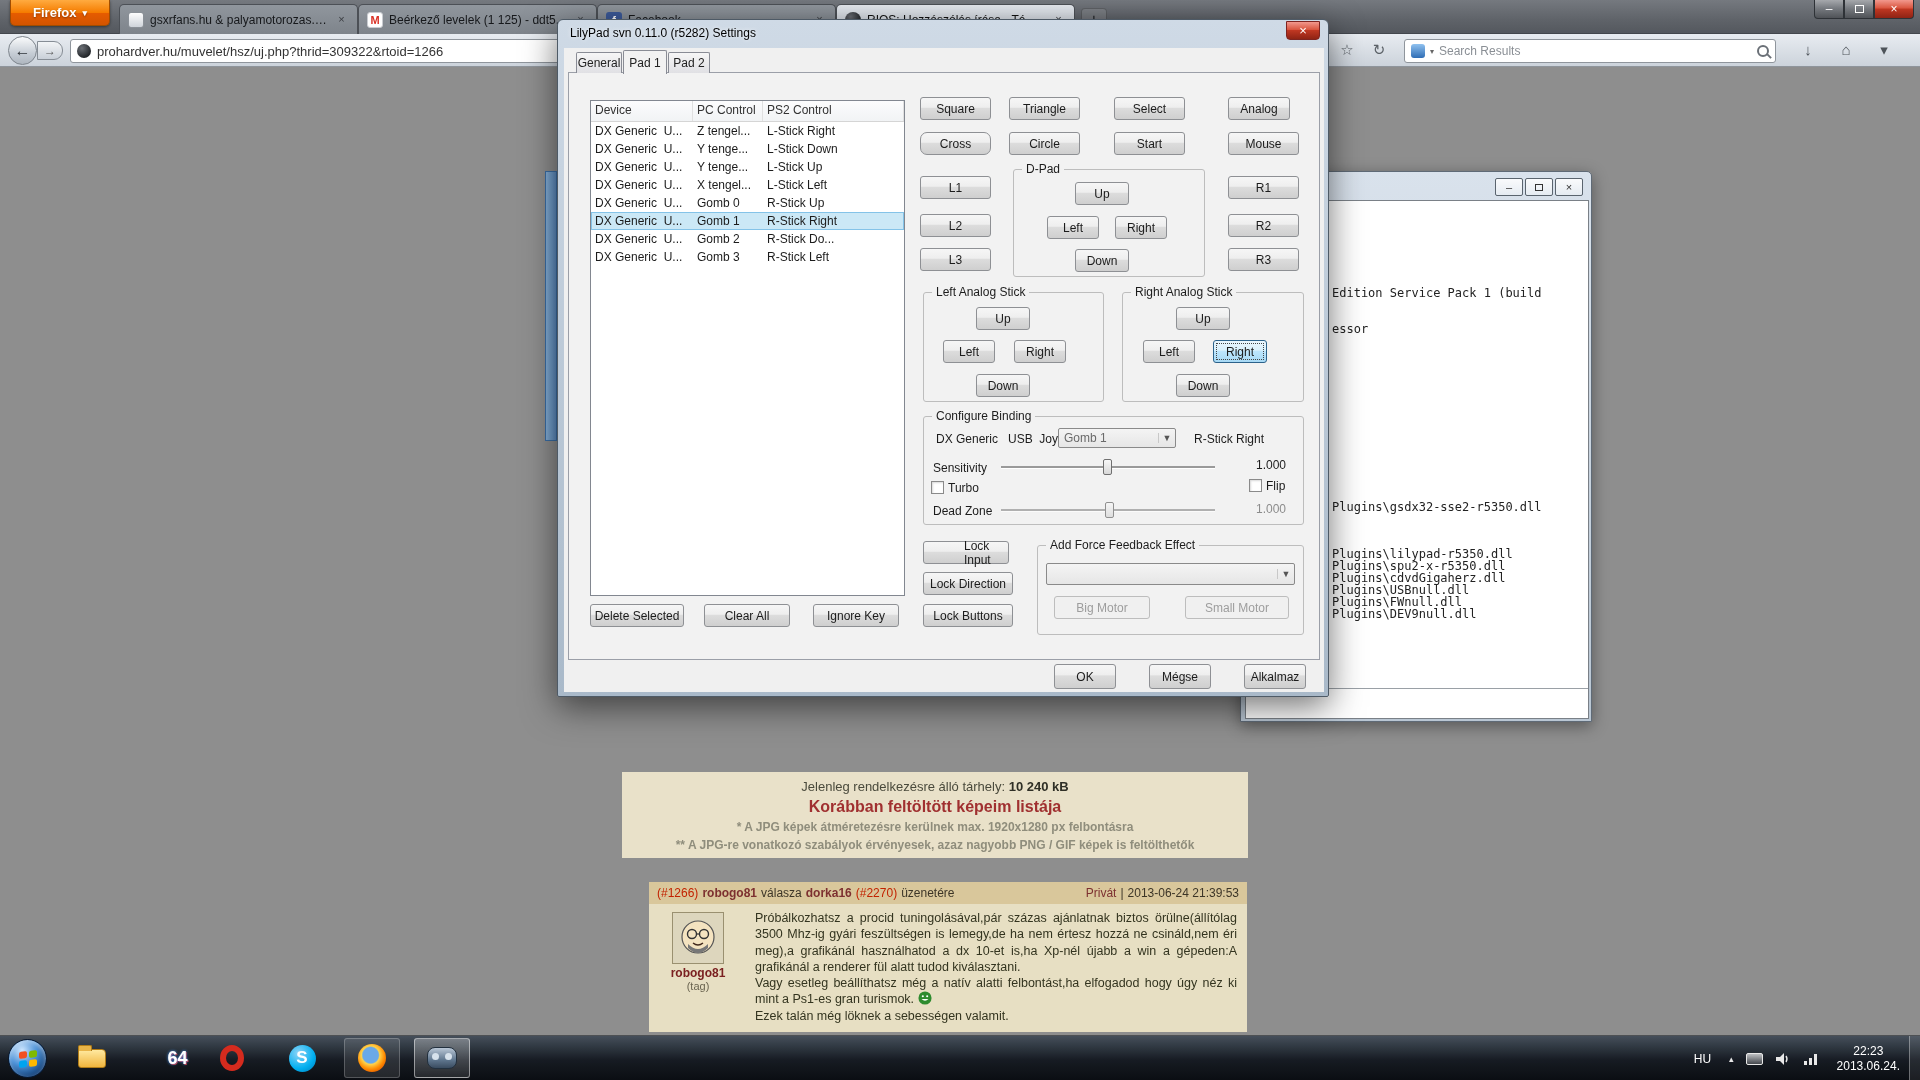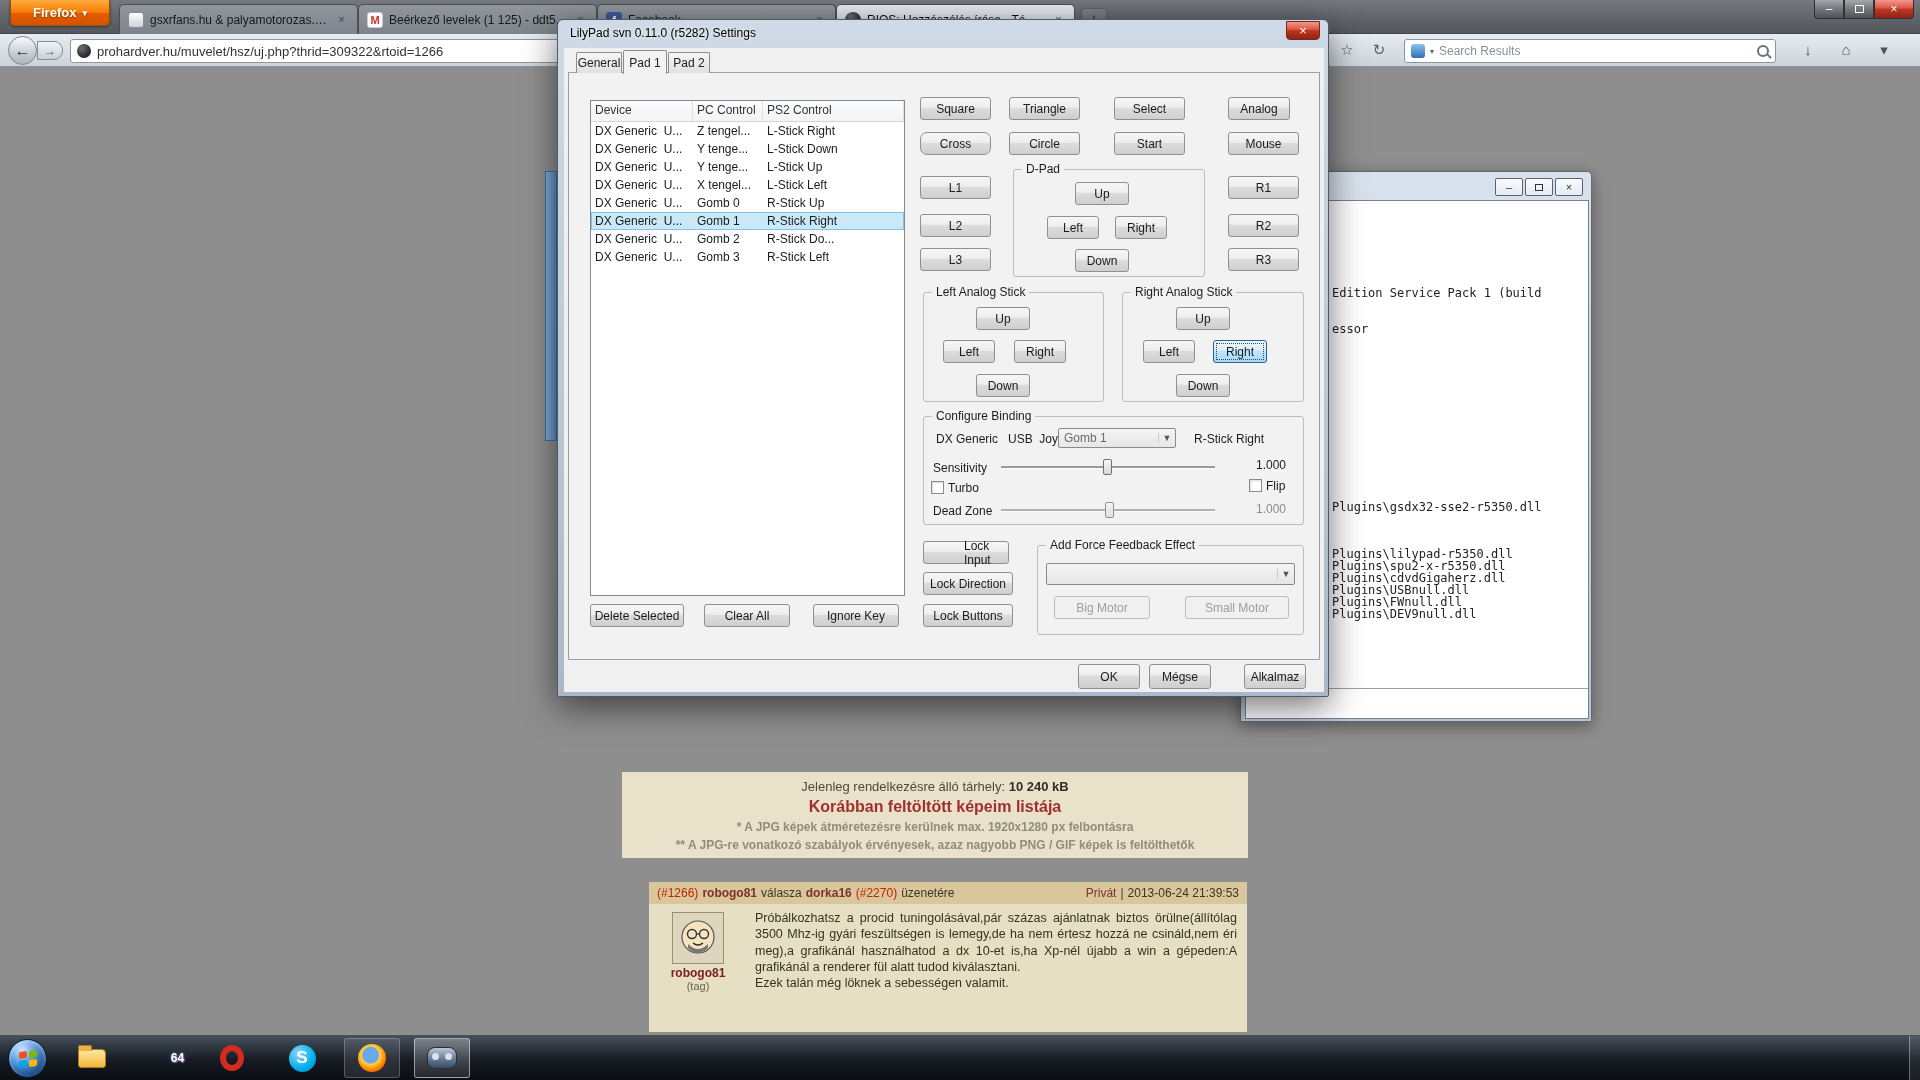--- a/index.html
+++ b/index.html
@@ -190,21 +190,21 @@
   #orb-flag span { border-radius:2px; }
   .app { position:absolute; top:2px; width:56px; height:40px; border-radius:3px;
     display:flex; align-items:center; justify-content:center; }
   .app.open { background:rgba(255,255,255,.10); border:1px solid rgba(255,255,255,.22); }
   .app.active { background:linear-gradient(rgba(255,255,255,.30),rgba(255,255,255,.10));
     border:1px solid rgba(255,255,255,.48); }
   .folder-icon { width:28px; height:19px; border-radius:2px 4px 3px 3px; position:relative;
     background:linear-gradient(#ffe9a0,#f0b53e); border:1px solid #b07c18; }
   .folder-icon::before { content:""; position:absolute; left:-1px; top:-5px; width:12px; height:5px;
     background:#e8b448; border:1px solid #b07c18; border-bottom:none; border-radius:2px 2px 0 0; }
-  .n64-icon { color:#fff; font-weight:bold; font-size:12px; text-shadow:0 0 3px #49f, 1px 1px 0 #c33;margin-left:31px; }
+  .n64-icon { color:#fff; font-weight:bold; font-size:18px; text-shadow:0 0 3px #49f, 1px 1px 0 #c33;margin-left:31px; }
   .opera-icon { width:24px; height:26px; border-radius:50%; border:6px solid #d52b1e; }
   .skype-icon { width:27px; height:27px; border-radius:50%; background:radial-gradient(circle at 35% 30%,#8fd4f7,#00aff0 60%,#0079b5); color:#fff; font-weight:bold; font-size:17px; display:flex; align-items:center; justify-content:center; }
   .firefox-icon { width:28px; height:28px; border-radius:50%;
     background:radial-gradient(circle at 45% 40%,#6aa9e8 0 34%,#ffd24a 40%,#ff8a00 62%,#d94e00 85%,#a33400); }
   .pcsx2-icon { width:30px; height:22px; border-radius:8px;
     background:linear-gradient(#b9c7d6,#5f768e 60%,#3a4c60); border:1px solid #22303e; position:relative; }
   .pcsx2-icon::before, .pcsx2-icon::after { content:""; position:absolute; top:5px; width:7px; height:7px;
     border-radius:50%; background:#d7e2ec; }
   .pcsx2-icon::before { left:4px; } .pcsx2-icon::after { right:4px; }
 
@@ -338,20 +338,28 @@
               <circle cx="31" cy="21" r="4.5" fill="none" stroke="#333" stroke-width="1.4"></circle>
               <line x1="23.5" y1="21" x2="26.5" y2="21" stroke="#333" stroke-width="1.2"></line>
               <path d="M15 31 Q25 41 35 31 L35 35 Q25 45 15 35 Z" fill="#777"></path>
               <path d="M20 30 Q25 34 30 30" stroke="#42291c" stroke-width="1.4" fill="none"></path>
             </svg>
             <div id="avatar-name">robogo81</div>
             <div id="avatar-tag">(tag)</div>
           </div>
           <div id="post-text">
             <p>Próbálkozhatsz a procid tuningolásával,pár százas ajánlatnak biztos örülne(állítólag 3500 Mhz-ig gyári feszültségen is lemegy,de ha nem értesz hozzá ne csináld,nem éri meg),a grafikánál használhatod a dx 10-et is,ha Xp-nél újabb a win a gépeden:A grafikánál a renderer fül alatt tudod kiválasztani.</p>
+            <p><span>Vagy esetleg beállíthatsz még a natív alatti felbontást,ha elfogadod hogy úgy néz ki mint a Ps1-es gran turismok.</span>
+              <svg class="smiley" viewBox="0 0 16 16">
+                  <circle cx="8" cy="8" r="7.5" fill="#2e8b2e"></circle>
+                  <circle cx="5.5" cy="6" r="1.2" fill="#fff"></circle>
+                  <circle cx="10.5" cy="6" r="1.2" fill="#fff"></circle>
+                  <path d="M4 9 Q8 13 12 9 Z" fill="#fff"></path>
+                </svg>
+            </p>
             <p>Ezek talán még löknek a sebességen valamit.</p>
           </div>
         </div>
       </div>
     </div>
   </div>
 
   <div id="dialog">
     <div id="dialog-title">LilyPad svn 0.11.0 (r5282) Settings</div>
     <div id="dialog-close">×</div>
@@ -491,21 +499,21 @@
           <span class="gb-label">Add Force Feedback Effect</span>
           <div class="combo" style="left:8px;top:17px;width:249px;height:22px;">
             <span class="combo-text"></span>
             <span class="combo-arrow">▼</span>
           </div>
           <div class="btn disabled" style="left:16px;top:50px;width:96px;height:23px;">Big Motor</div>
           <div class="btn disabled" style="left:147px;top:50px;width:104px;height:23px;">Small Motor</div>
         </div>
       </div>
 
-      <div class="btn" style="left:514px;top:616px;width:62px;height:25px;">OK</div>
+      <div class="btn" style="left:490px;top:616px;width:62px;height:25px;">OK</div>
       <div class="btn" style="left:585px;top:616px;width:62px;height:25px;">Mégse</div>
       <div class="btn" style="left:680px;top:616px;width:62px;height:25px;">Alkalmaz</div>
     </div>
   </div>
 
   <div id="taskbar">
     <div id="start-orb">
       <div id="orb-flag">
         <span style="background:#f25022;"></span>
           <span style="background:#7fba00;"></span>
@@ -525,16 +533,34 @@
     <div class="app" style="left:274px;">
         <span class="skype-icon">S</span>
       </div>
     <div class="app open" style="left:344px;">
         <span class="firefox-icon"></span>
       </div>
     <div class="app active" style="left:414px;">
         <span class="pcsx2-icon"></span>
       </div>
 
+    <div id="tray">
+      <span class="lang">HU</span>
+      <span class="tray-arrow">▴</span>
+      <span class="tray-kb"></span>
+      <svg width="16" height="14" viewBox="0 0 16 14">
+          <polygon points="1,5 5,5 9,1 9,13 5,9 1,9" fill="#e8e8e8"></polygon>
+          <path d="M11 4 Q13 7 11 10" stroke="#e8e8e8" fill="none" stroke-width="1.4"></path>
+        </svg>
+      <svg width="16" height="14" viewBox="0 0 16 14">
+          <rect x="1" y="9" width="3" height="4" fill="#e8e8e8"></rect>
+          <rect x="6" y="6" width="3" height="7" fill="#e8e8e8"></rect>
+          <rect x="11" y="2" width="3" height="11" fill="#e8e8e8"></rect>
+        </svg>
+      <div id="clock">
+        <div>22:23</div>
+        <div>2013.06.24.</div>
+      </div>
+    </div>
     <div id="show-desktop"></div>
   </div>
 
 </div>
 
 </body></html>

